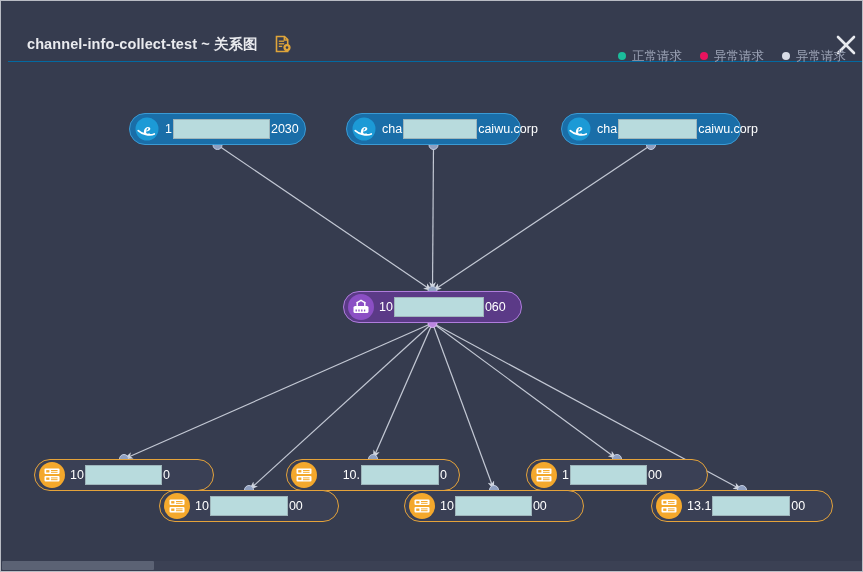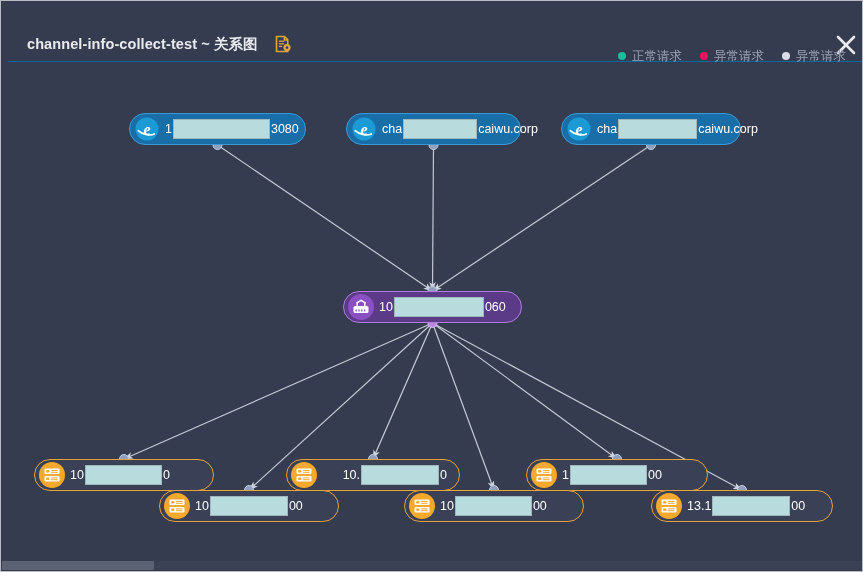--- a/index.html
+++ b/index.html
@@ -268,21 +268,21 @@
             <svg width="26" height="26" viewBox="0 0 26 26">
               <circle cx="13" cy="13" r="11.5" fill="#1c9ad6"></circle>
               <path d="M13 5.2c-4.3 0-7.6 3.2-7.8 7.2 1.7-2.6 5-4.4 8.6-4.4 1 0 1.9.1 2.7.3-.9-1.9-2-3.1-3.5-3.1z" fill="#ffffff" opacity="0"></path>
               <text x="13" y="19.2" font-family="Liberation Serif, serif" font-size="16" font-style="italic" font-weight="bold" fill="#ffffff" text-anchor="middle">e</text>
               <path d="M4.2 14.6c3.4 3.3 11.4 5.6 16.1 3.3" fill="none" stroke="#ffffff" stroke-width="1.7" stroke-linecap="round"></path>
             </svg>
           </span>
           <span class="node-label">
             <span>1</span>
             <span class="redact" style="width: 95px;"></span>
-            <span>3080</span>
+            <span>2030</span>
           </span>
         </div>
         <div class="node browser" style="left: 345px; top: 77px; width: 175px;">
           <span class="node-icon">
             <svg width="26" height="26" viewBox="0 0 26 26">
               <circle cx="13" cy="13" r="11.5" fill="#1c9ad6"></circle>
               <path d="M13 5.2c-4.3 0-7.6 3.2-7.8 7.2 1.7-2.6 5-4.4 8.6-4.4 1 0 1.9.1 2.7.3-.9-1.9-2-3.1-3.5-3.1z" fill="#ffffff" opacity="0"></path>
               <text x="13" y="19.2" font-family="Liberation Serif, serif" font-size="16" font-style="italic" font-weight="bold" fill="#ffffff" text-anchor="middle">e</text>
               <path d="M4.2 14.6c3.4 3.3 11.4 5.6 16.1 3.3" fill="none" stroke="#ffffff" stroke-width="1.7" stroke-linecap="round"></path>
             </svg>

